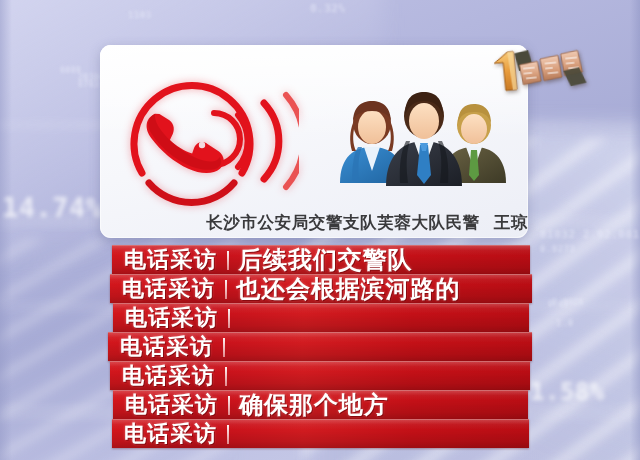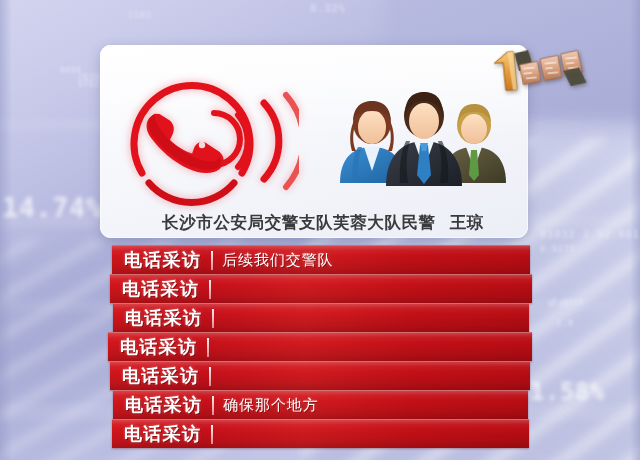--- a/index.html
+++ b/index.html
@@ -93,21 +93,21 @@
 
   
   #avatars{
     position:absolute; right:10px; top:8px; width:190px; height:135px;
   }
   #avatars svg{ width:100%; height:100%; display:block; }
 
   
   #caption{
     position:absolute; left:0; bottom:4px; width:100%;
-    text-align:center; padding-left:18px;
+    text-align:right; padding-left:18px;
     font-size:16.5px; font-weight:700; color:#3a3a3c;
     letter-spacing:.6px;
     white-space:nowrap;
   }
   #caption .name{ margin-left:14px; }
 
   
   #logo{
     position:absolute; left:489px; top:43px; width:103px; height:52px;
     transform:rotate(-5.5deg);
@@ -128,33 +128,33 @@
       linear-gradient(180deg,
         rgba(255,255,255,.20) 0%,
         rgba(255,255,255,.05) 16%,
         rgba(0,0,0,0) 34%,
         rgba(0,0,0,.10) 78%,
         rgba(0,0,0,.20) 100%),
       linear-gradient(90deg,#d2161c 0%,#c8101a 22%,#d21b20 46%,#c41017 72%,#b90d14 100%);
     box-shadow:0 1px 2px rgba(90,0,6,.35);
   }
   .sub-row .tag{
-    font-size:18px; font-weight:700; color:#ffffff;
+    font-size:22px; font-weight:700; color:#ffffff;
     letter-spacing:1.3px;
     padding-left:12px;
     text-shadow:1px 1px 0 rgba(120,0,6,.75), 0 0 3px rgba(255,220,220,.45);
     white-space:nowrap;
   }
   .sub-row .bar{
     width:2px; height:19px; margin:0 9px 0 10px;
     background:linear-gradient(180deg,rgba(255,255,255,.95),rgba(255,220,220,.6));
     flex:none;
   }
   .sub-row .txt{
-    font-size:15px; font-weight:400; color:#ffffff;
+    font-size:24px; font-weight:700; color:#ffffff;
     letter-spacing:.9px;
     text-shadow:1px 1px 0 rgba(120,0,6,.75), 0 0 3px rgba(255,220,220,.4);
     white-space:nowrap;
   }
 </style>
 </head>
 <body>
 
 <div id="bg">
   <div class="bg-base"></div>
@@ -317,20 +317,21 @@
 
 <div id="subs">
     <div class="sub-row" style="left: 112px; width: 418px; top: 2px;">
       <span class="tag">电话采访</span>
       <span class="bar"></span>
       <span class="txt">后续我们交警队</span>
     </div>
     <div class="sub-row" style="left: 110px; width: 422px; top: 31px;">
       <span class="tag">电话采访</span>
       <span class="bar"></span>
+      <span class="txt">也还会根据滨河路的</span>
     </div>
     <div class="sub-row" style="left: 113px; width: 416px; top: 60px;">
       <span class="tag">电话采访</span>
       <span class="bar"></span>
     </div>
     <div class="sub-row" style="left: 108px; width: 424px; top: 89px;">
       <span class="tag">电话采访</span>
       <span class="bar"></span>
     </div>
     <div class="sub-row" style="left: 110px; width: 420px; top: 118px;">

